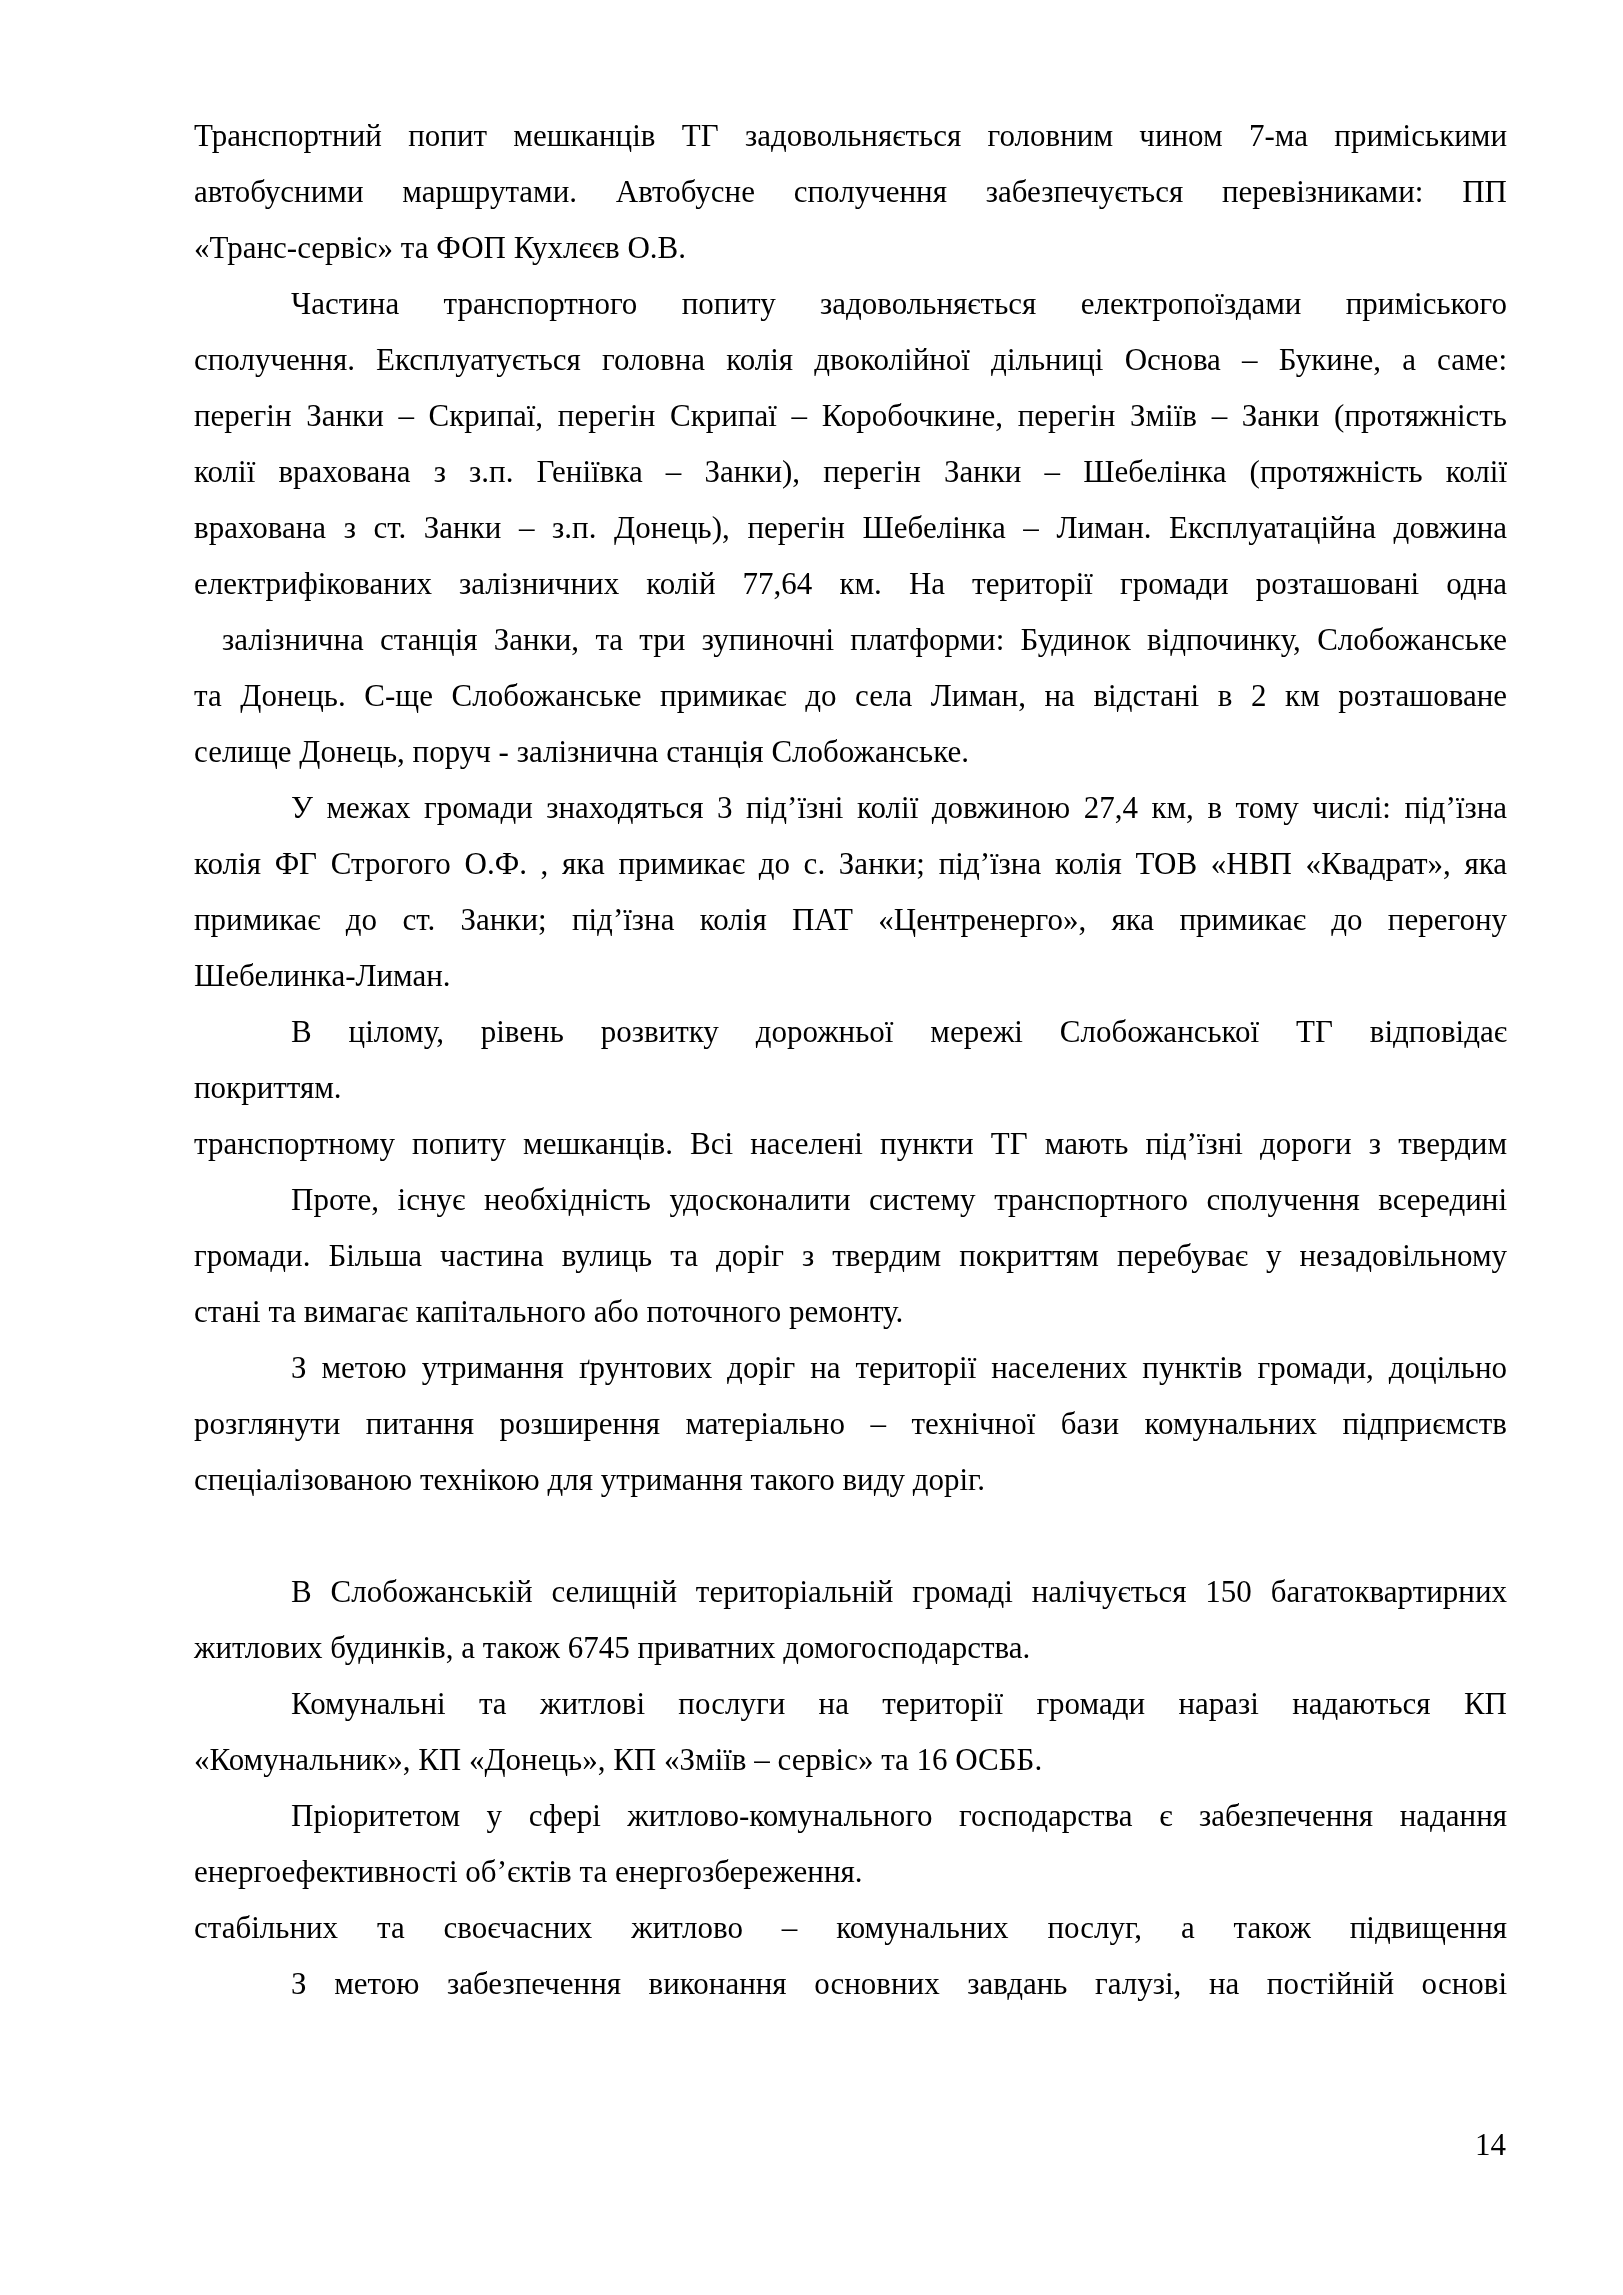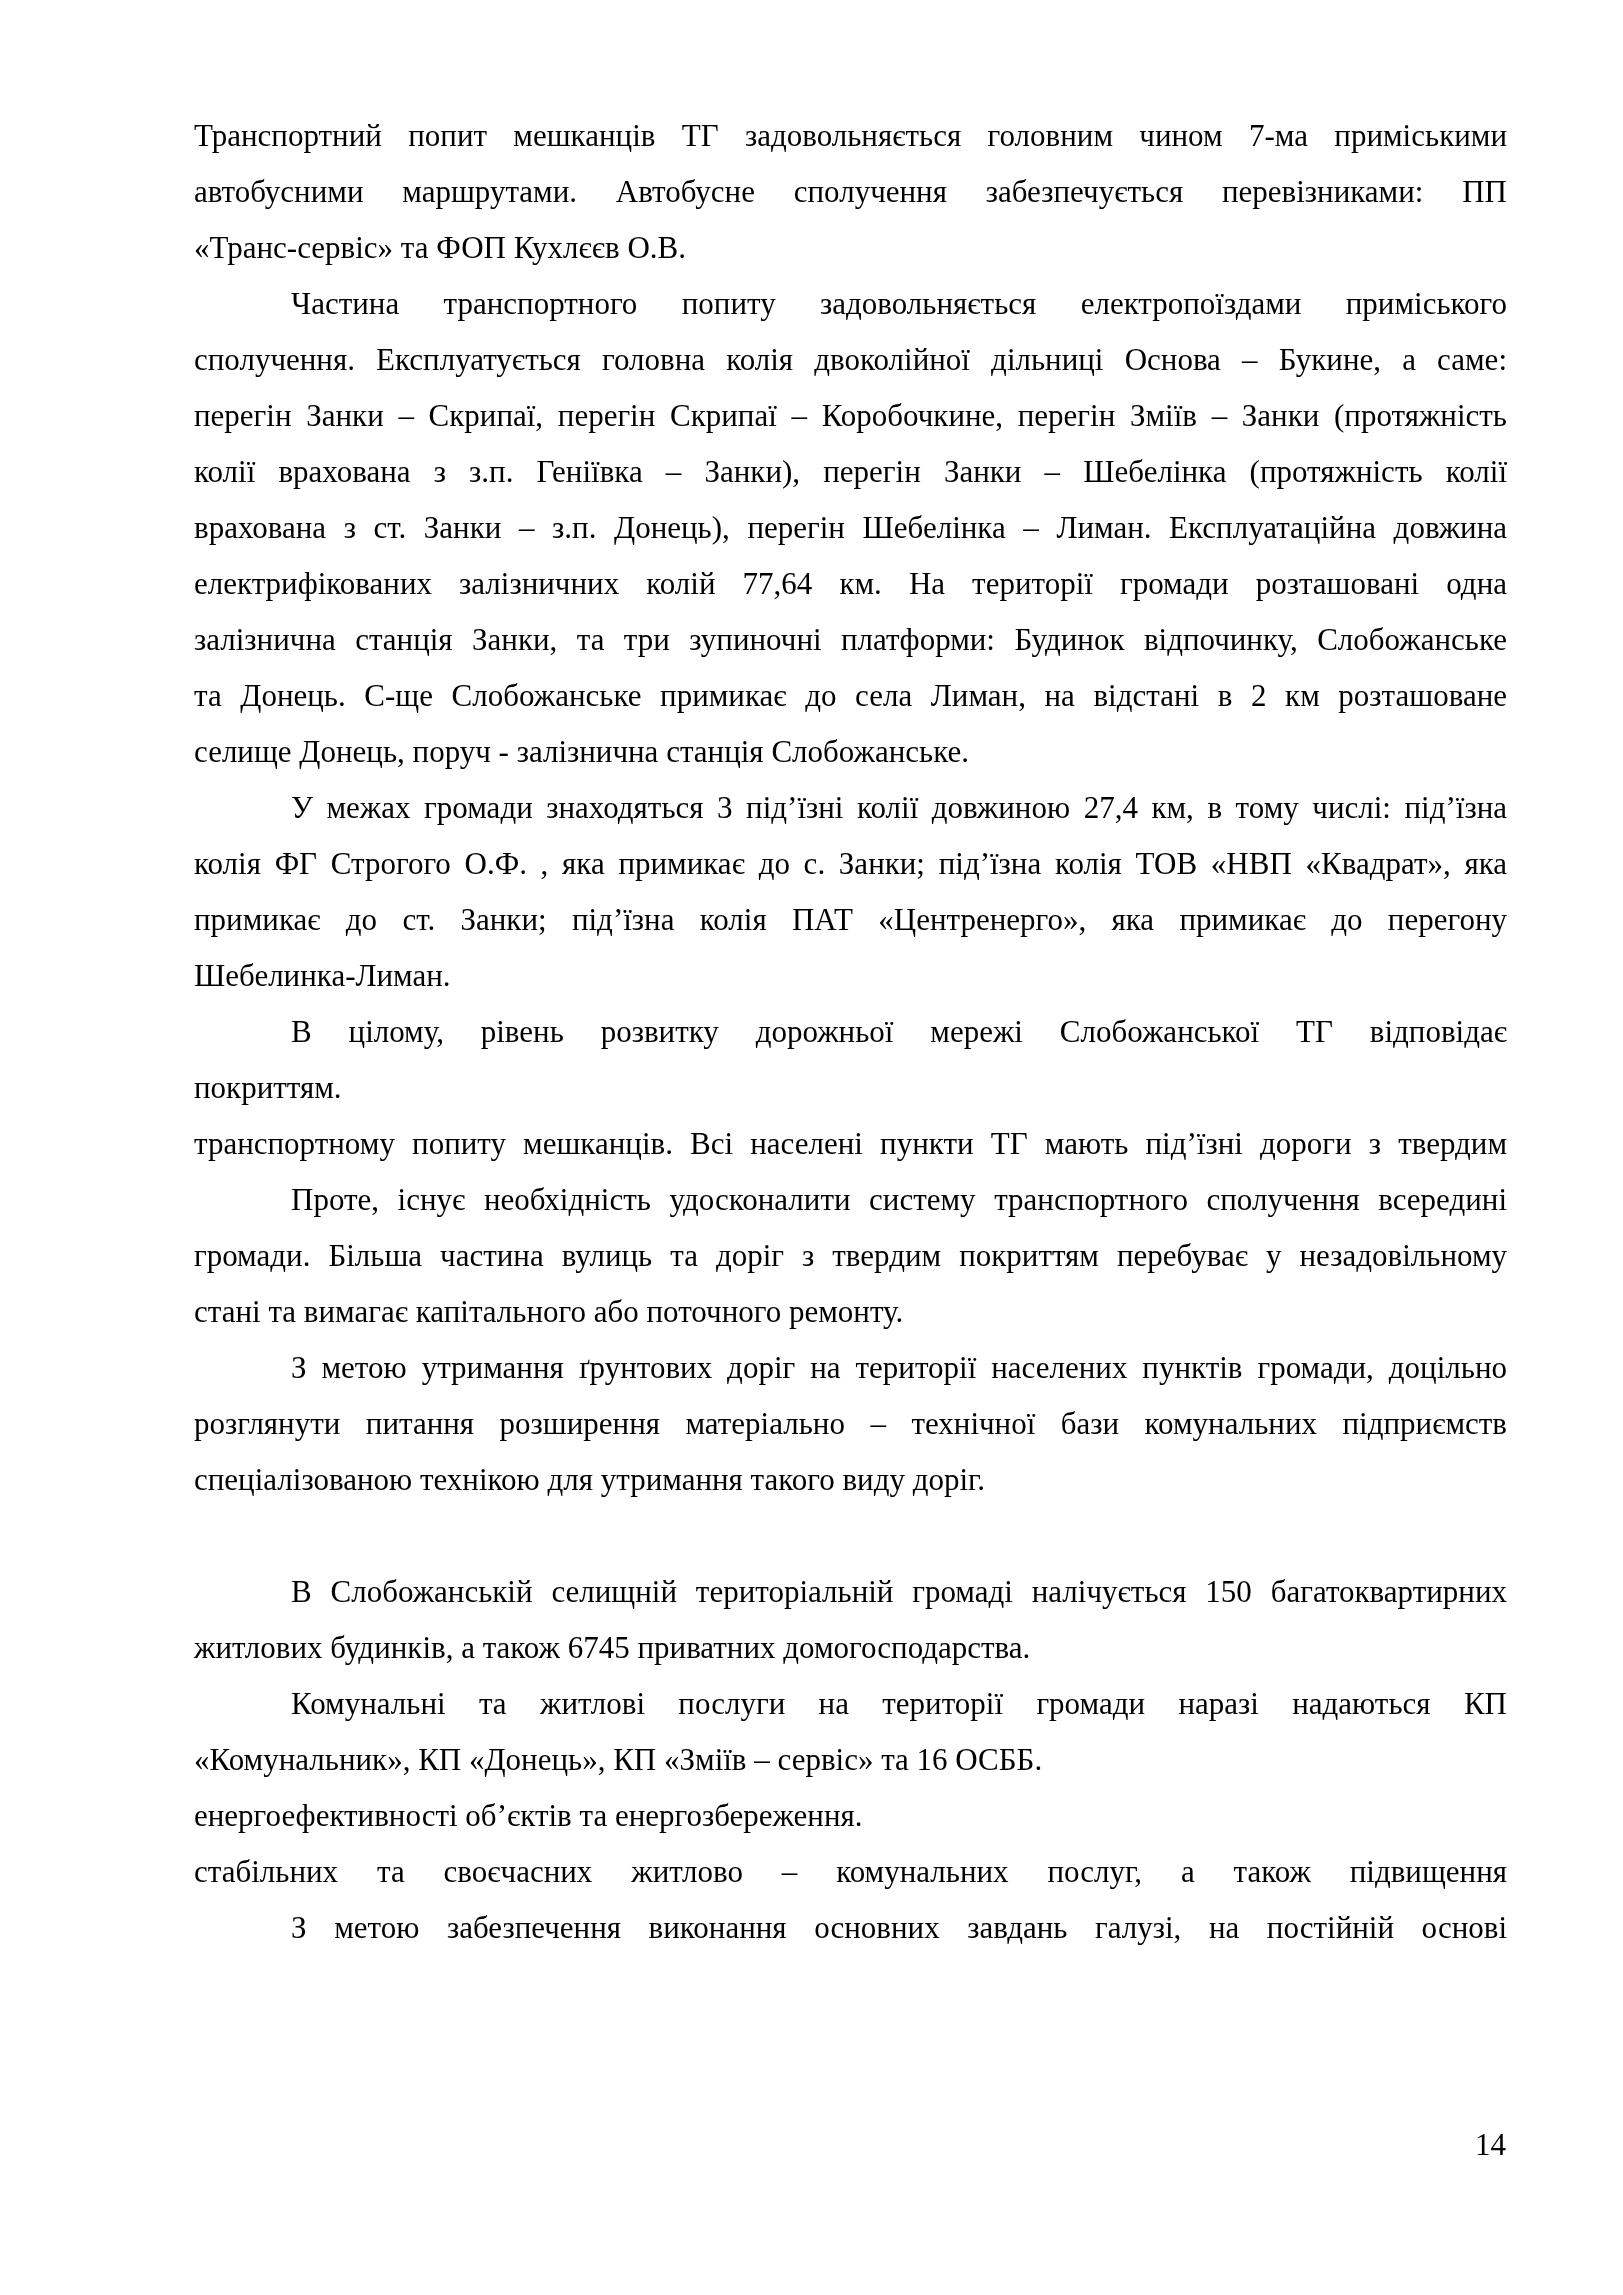--- a/index.html
+++ b/index.html
@@ -75,21 +75,21 @@
       <span class="line last">«Транс-сервіс» та ФОП Кухлєєв О.В.</span>
     </div>
 
     <div class="paragraph">
       <span class="line indent" style="white-space: normal; overflow: hidden;">Частина транспортного попиту задовольняється електропоїздами приміського</span>
       <span class="line" style="white-space: normal; overflow: hidden;">сполучення. Експлуатується головна колія двоколійної дільниці Основа – Букине, а саме:</span>
       <span class="line" style="white-space: normal; overflow: hidden;">перегін Занки – Скрипаї, перегін Скрипаї – Коробочкине, перегін Зміїв – Занки (протяжність</span>
       <span class="line" style="white-space: normal; overflow: hidden;">колії врахована з з.п. Геніївка – Занки), перегін Занки – Шебелінка (протяжність колії</span>
       <span class="line" style="white-space: normal; overflow: hidden;">врахована з ст. Занки – з.п. Донець), перегін Шебелінка – Лиман. Експлуатаційна довжина</span>
       <span class="line" style="white-space: normal; overflow: hidden;">електрифікованих залізничних колій 77,64 км. На території громади розташовані одна</span>
-      <span class="line" style="white-space: normal; overflow: hidden;">залізнична станція Занки, та три зупиночні платформи: Будинок відпочинку, Слобожанське</span>
+      <span class="line" style="white-space: normal; overflow: hidden; margin-left: 28px;">залізнична станція Занки, та три зупиночні платформи: Будинок відпочинку, Слобожанське</span>
       <span class="line" style="white-space: normal; overflow: hidden;">та Донець. С-ще Слобожанське примикає до села Лиман, на відстані в 2 км розташоване</span>
       <span class="line last">селище Донець, поруч - залізнична станція Слобожанське.</span>
     </div>
 
     <div class="paragraph">
       <span class="line indent" style="white-space: normal; overflow: hidden;">У межах громади знаходяться 3 під’їзні колії довжиною 27,4 км, в тому числі: під’їзна</span>
       <span class="line" style="white-space: normal; overflow: hidden;">колія ФГ Строгого О.Ф. , яка примикає до с. Занки; під’їзна колія ТОВ «НВП «Квадрат», яка</span>
       <span class="line" style="white-space: normal; overflow: hidden;">примикає до ст. Занки; під’їзна колія ПАТ «Центренерго», яка примикає до перегону</span>
       <span class="line last">Шебелинка-Лиман.</span>
     </div>
@@ -119,20 +119,21 @@
       <span class="line indent" style="white-space: normal; overflow: hidden;">В Слобожанській селищній територіальній громаді налічується 150 багатоквартирних</span>
       <span class="line last">житлових будинків, а також 6745 приватних домогосподарства.</span>
     </div>
 
     <div class="paragraph">
       <span class="line indent" style="white-space: normal; overflow: hidden;">Комунальні та житлові послуги на території громади наразі надаються  КП</span>
       <span class="line last">«Комунальник», КП «Донець», КП «Зміїв – сервіс» та 16 ОСББ.</span>
     </div>
 
     <div class="paragraph">
+      <span class="line indent" style="white-space: normal; overflow: hidden;">Пріоритетом у сфері житлово-комунального господарства є забезпечення надання</span>
       <span class="line last">енергоефективності об’єктів та енергозбереження.</span>
       <span class="line" style="white-space: normal; overflow: hidden;">стабільних та своєчасних житлово – комунальних послуг, а також підвищення</span>
     </div>
 
     <div class="paragraph">
       <span class="line indent" style="white-space: normal; overflow: hidden;">З метою забезпечення виконання основних завдань галузі, на постійній основі</span>
     </div>
   </div>
 
   <div class="page-number">14</div>

